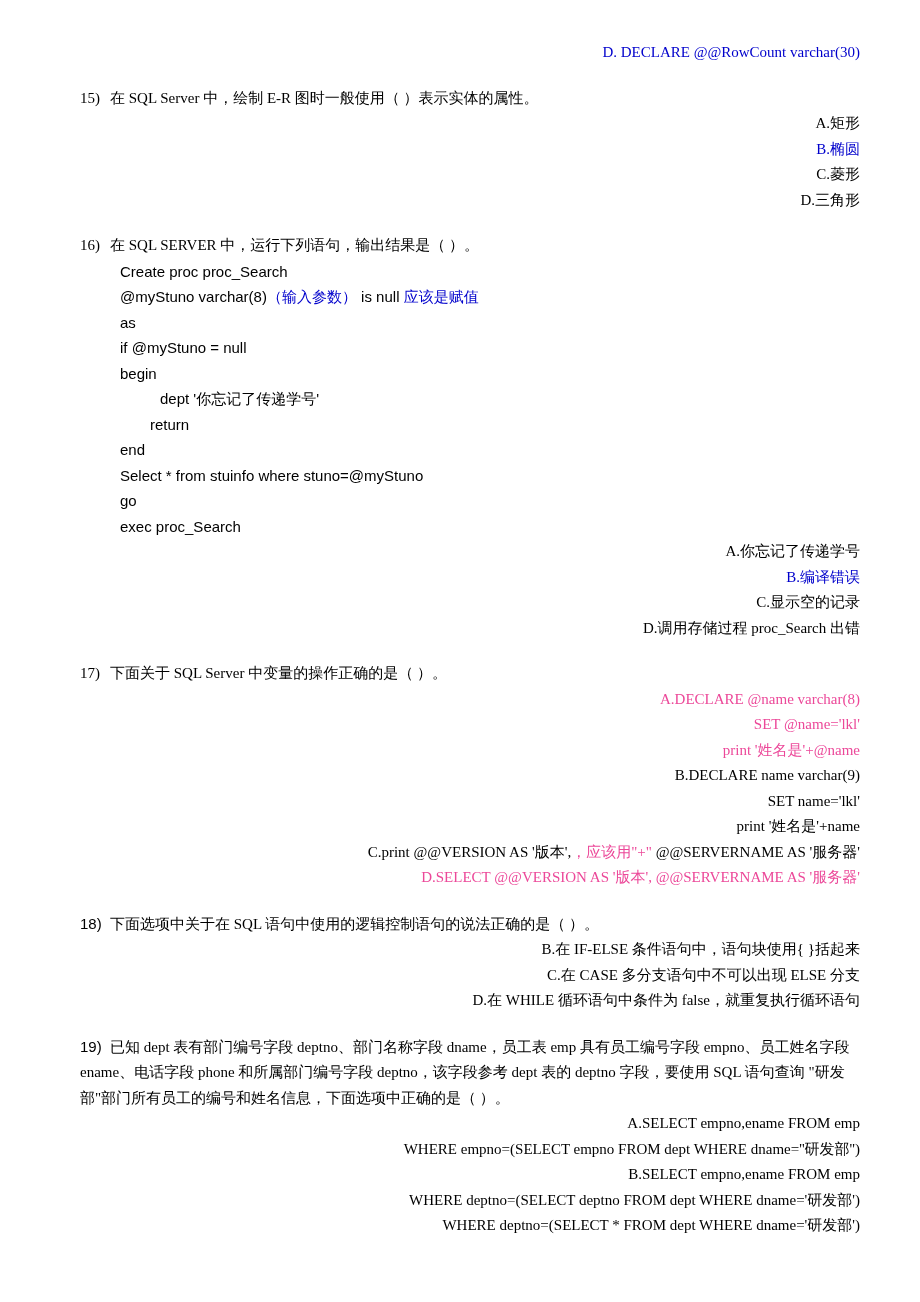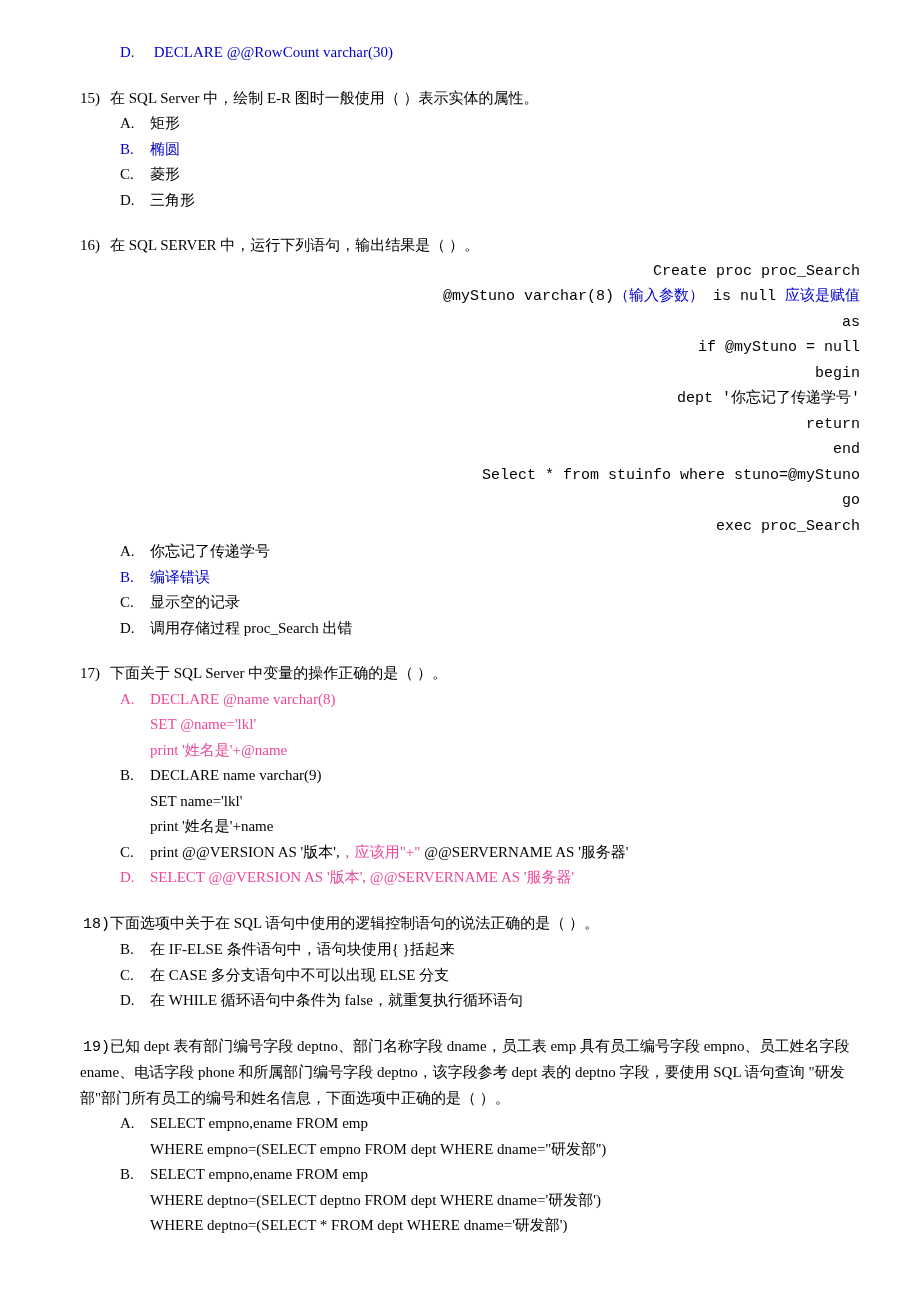--- a/index.html
+++ b/index.html
@@ -23,36 +23,36 @@
     .q-body {
       padding-left: 40px;
     }
     .opt-label {
       display: inline-block;
       width: 30px;
       font-family: "Times New Roman", serif;
     }
     .opt-line {
       padding-left: 0;
+      text-align: right;
     }
     .blue {
       color: #0000CC;
     }
     .red {
       color: #ec4899;
     }
     .indent {
       padding-left: 30px;
     }
     .code-indent2 {
       padding-left: 40px;
     }
     .mono {
-      font-family: Liberation Mono, monospace;
-      text-align: right;
+      font-family: Liberation Sans, sans-serif;
     }
     .tnr {
       font-family: "Times New Roman", serif;
     }
   </style>
 </head>
 <body>
 
 <div class="question">
   <div class="q-body">

